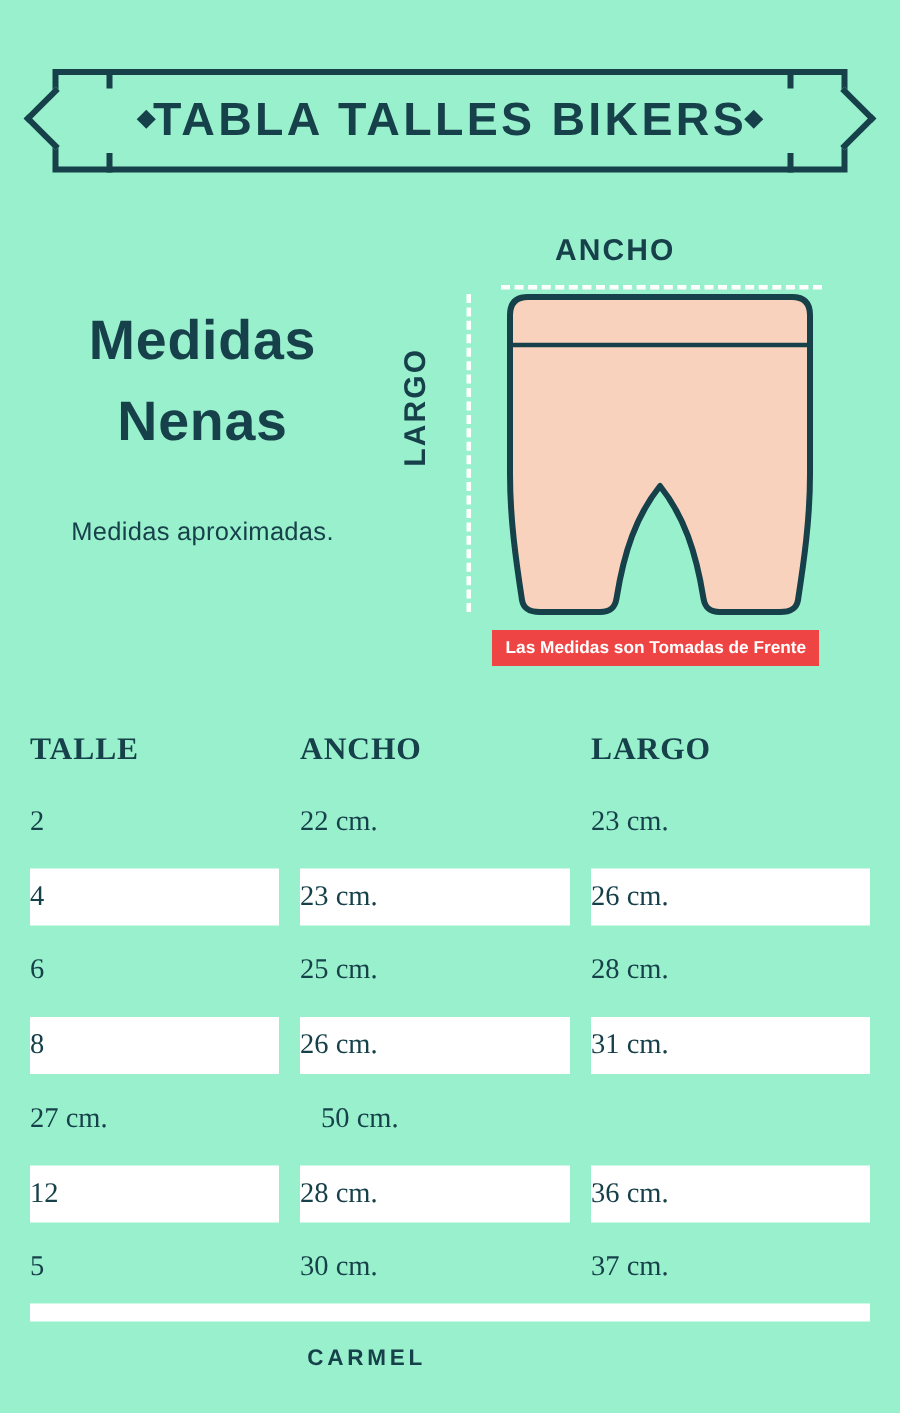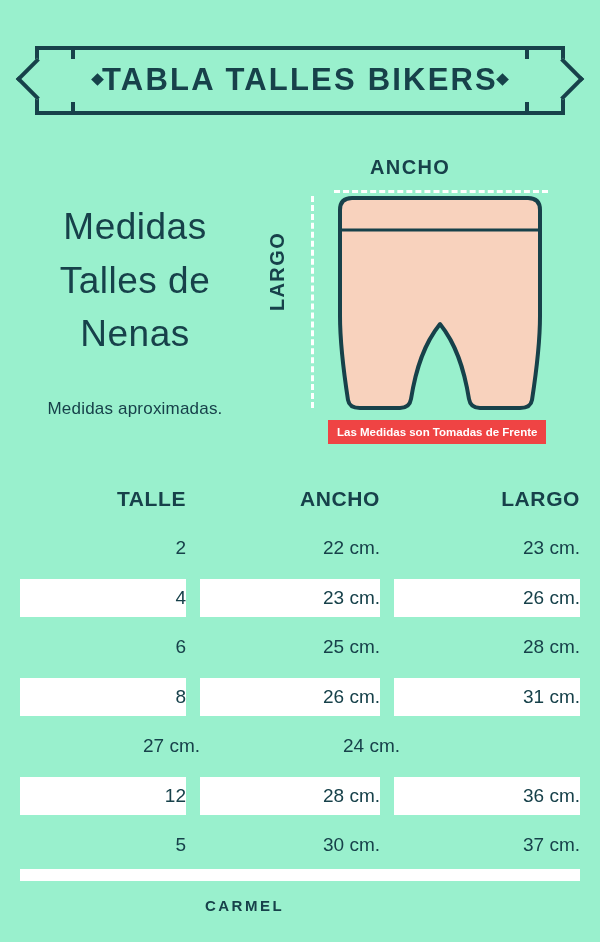--- a/index.html
+++ b/index.html
@@ -82,21 +82,21 @@
   .left-block {
     position: absolute;
     top: 200px;
     left: 0;
     width: 270px;
     text-align: center;
   }
   .heading {
     font-size: 37px;
     line-height: 1.45;
-    font-weight: normal;
+    font-weight: bold;
     letter-spacing: 0.5px;
   }
   .subheading {
     margin-top: 38px;
     font-size: 17px;
     letter-spacing: 0.2px;
   }
 
   
   .illo {
@@ -169,22 +169,23 @@
   }
   .row.header .cell {
     font-size: 21px;
     font-weight: bold;
     letter-spacing: 0.6px;
   }
   .row.white .cell { background: #ffffff; }
   .cell {
     height: 38px;
     line-height: 38px;
-    text-align: right;
+    text-align: left;
     font-size: 19px;
+    font-family: Liberation Serif, serif;
   }
   .c1 { width: 166px; margin-right: 14px; }
   .c2 { width: 180px; margin-right: 14px; }
   .c3 { width: 186px; }
 
   .footer-bar {
     position: absolute;
     top: 869px;
     left: 20px;
     width: 560px;
@@ -214,21 +215,20 @@
     <div class="banner-inner">
       <span class="diamond"></span>
       <span class="banner-title">TABLA TALLES BIKERS</span>
       <span class="diamond"></span>
     </div>
   </div>
 </div>
 
 <div class="left-block">
   <div class="heading">Medidas</div>
-  <div class="heading">Talles de</div>
   <div class="heading">Nenas</div>
   <div class="subheading">Medidas aproximadas.</div>
 </div>
 
 <div class="illo">
   <div class="ancho-label">ANCHO</div>
   <div class="largo-label">LARGO</div>
   <div class="dashed-h"></div>
   <div class="dashed-v"></div>
 
@@ -273,21 +273,21 @@
   </div>
 
   <div class="row white">
     <div class="cell c1">8</div>
     <div class="cell c2">26 cm.</div>
     <div class="cell c3">31  cm.</div>
   </div>
 
   <div class="row">
     <div class="cell c2">27 cm.</div>
-    <div class="cell c3">24 cm.</div>
+    <div class="cell c3">50 cm.</div>
   </div>
 
   <div class="row white">
     <div class="cell c1">12</div>
     <div class="cell c2">28 cm.</div>
     <div class="cell c3">36 cm.</div>
   </div>
 
   <div class="row">
     <div class="cell c1">5</div>

